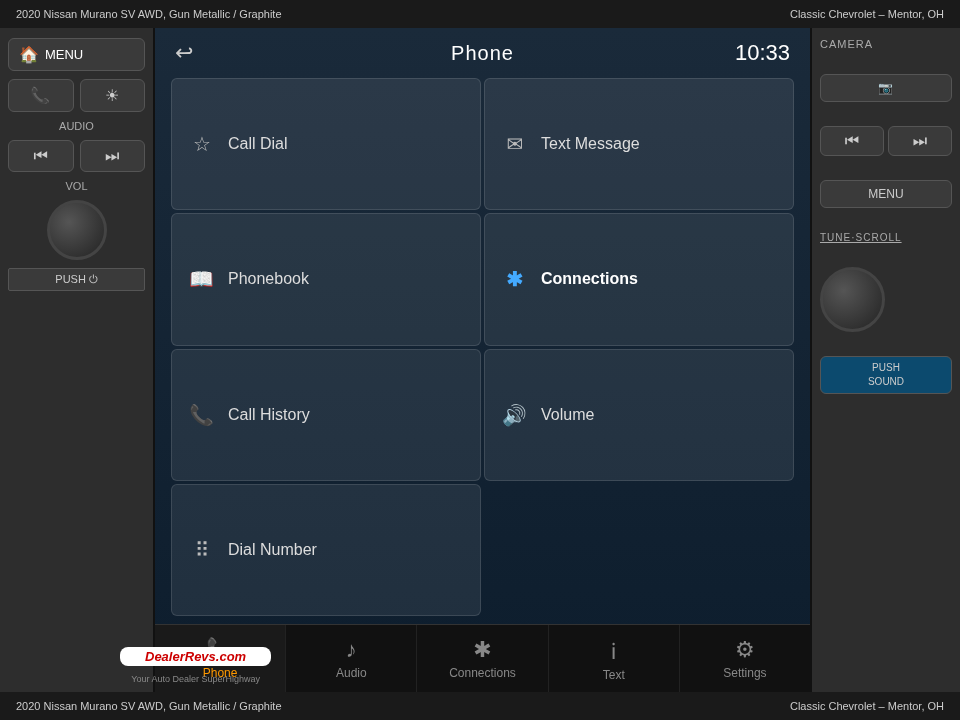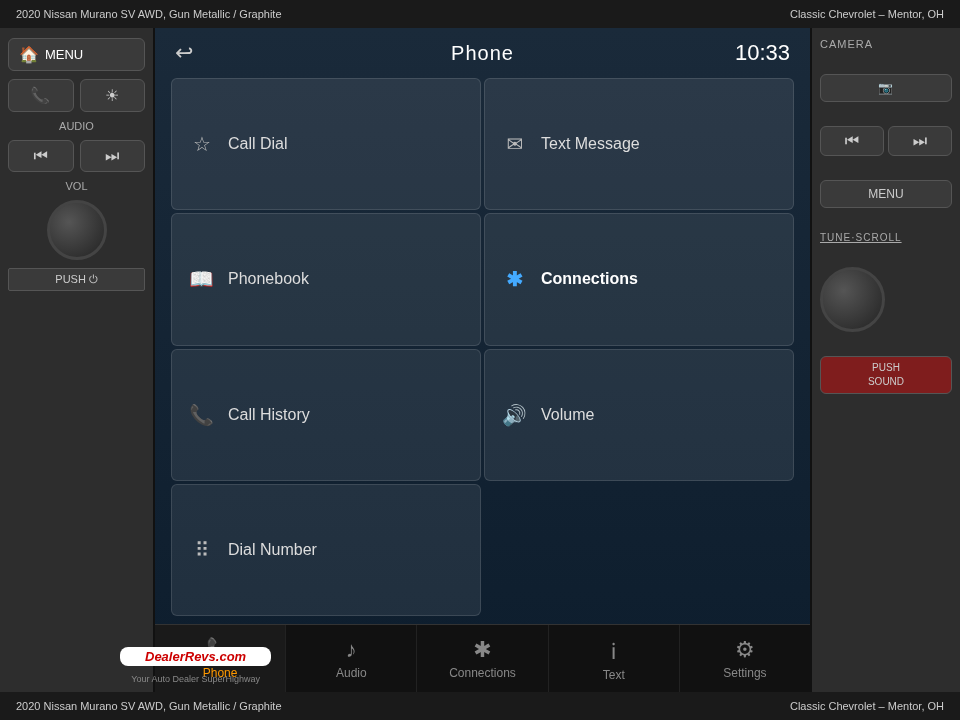--- a/index.html
+++ b/index.html
@@ -304,21 +304,21 @@
       display: flex;
       align-items: center;
       justify-content: center;
       color: #aaa;
       font-size: 9px;
       cursor: pointer;
       text-align: center;
     }
 
     .push-sound {
-      background: #7f1d1d;
+      background: #0c4a6e;
       border: 1px solid #555;
       border-radius: 6px;
       color: #ccc;
       font-size: 10px;
       padding: 4px 8px;
       cursor: pointer;
       width: 100%;
       text-align: center;
       line-height: 1.4;
     }

